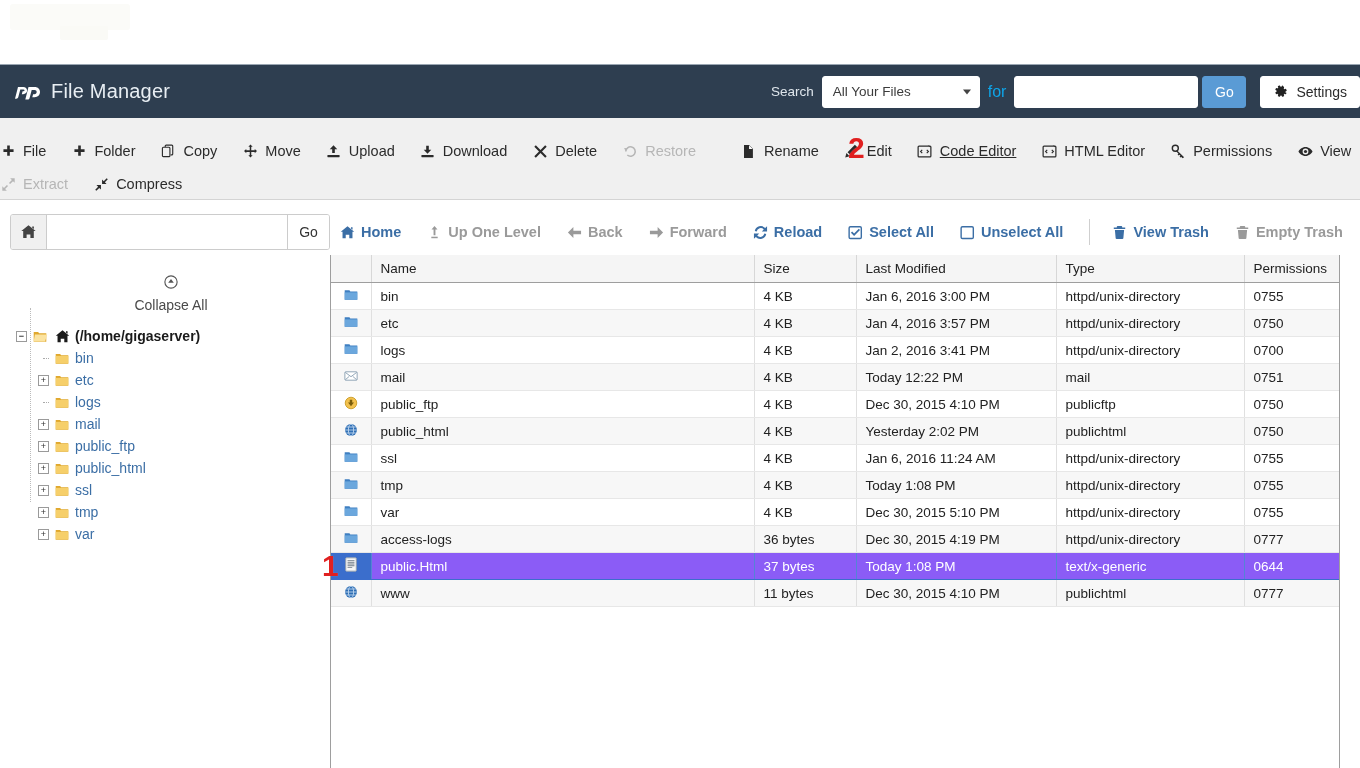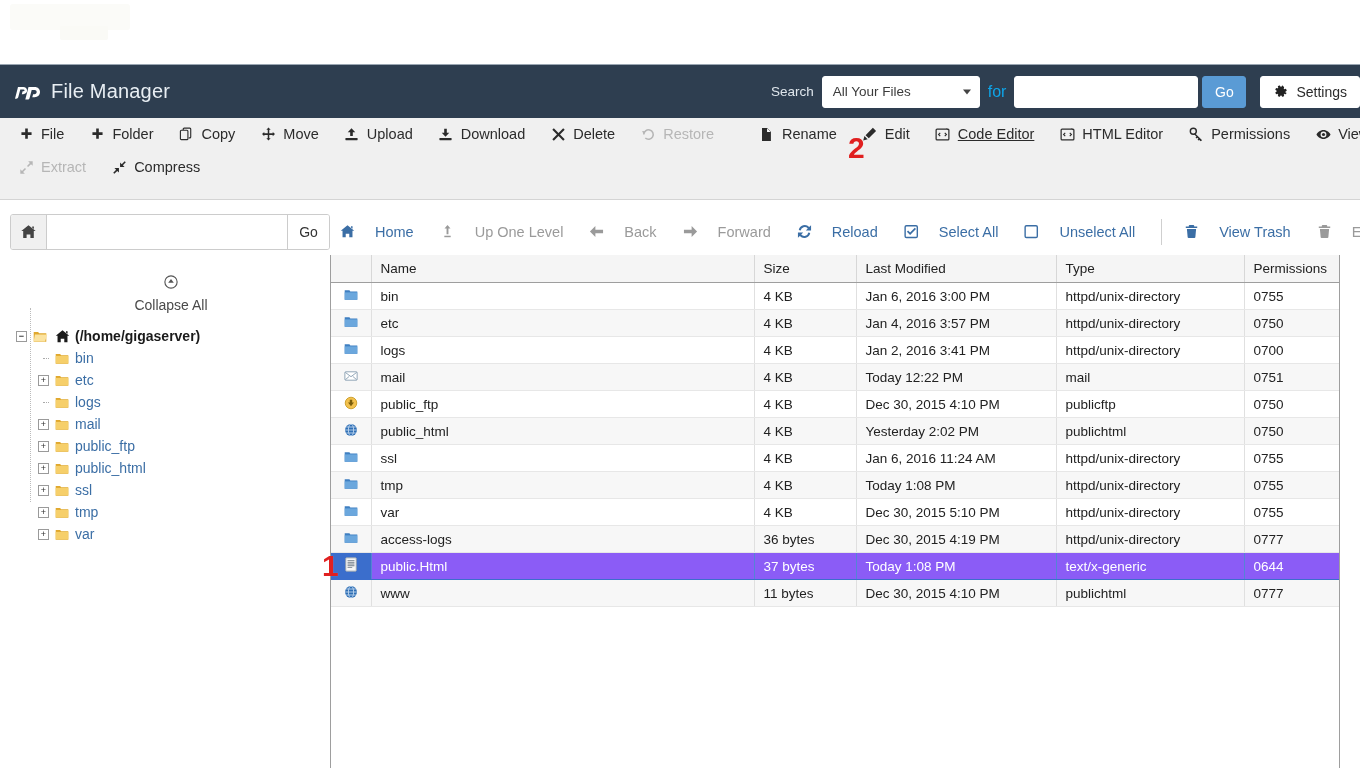--- a/index.html
+++ b/index.html
@@ -72,21 +72,21 @@
     display:flex; align-items:center; gap:7px; cursor:pointer;
     font-family:"Liberation Sans", sans-serif;
   }
 
   
   .toolbar {
     position:absolute; left:0; top:118px; width:1360px; height:82px;
     background:#f0f0f0; border-bottom:1px solid #d4d4d4;
     padding:8px 0 0 0;
   }
-  .tb-row { display:flex; align-items:flex-start; height:33px; padding-left:18px; }
+  .tb-row { display:flex; align-items:flex-end; height:33px; }
   .tb-item {
     display:flex; align-items:center; gap:7px;
     font-size:14.5px; color:#2b2b2b; padding:0 14px 0 0;
     margin-right:11px; cursor:pointer; white-space:nowrap;
     position:relative;
   }
   .tb-item.disabled { color:#b6b6b6; cursor:default; }
   .tb-item.hovered { color:#2b2b2b; }
   .tb-item.hovered .tb-label { text-decoration:underline; }
   .tb-sep {
@@ -120,22 +120,22 @@
     border-top:none; border-bottom:none; font-size:14px; color:#333;
     cursor:pointer; font-family:"Liberation Sans", sans-serif;
   }
 
   
   .navbar {
     position:absolute; left:340px; top:14px; height:36px;
     display:flex; align-items:center;
   }
   .nav-item {
-    display:flex; align-items:flex-start; gap:20px; font-size:14.5px;
-    color:#3b6ea5; margin-right:26px; cursor:pointer; white-space:nowrap;
+    display:flex; align-items:flex-end; gap:6px; font-size:14.5px;
+    color:#3b6ea5; margin-right:26px; cursor:pointer; white-space:nowrap;font-weight:bold;
   }
   .nav-item.muted { color:#9a9a9a; cursor:default; }
   .nav-item .tb-icon { width:15px; height:15px; }
   .nav-sep { width:1px; height:26px; background:#cfcfcf; margin:0 22px 0 0; }
 
   
   .sidebar {
     position:absolute; left:0; top:62px; width:330px; height:506px;
     background:#fff; padding:12px 0 0 12px;
   }

